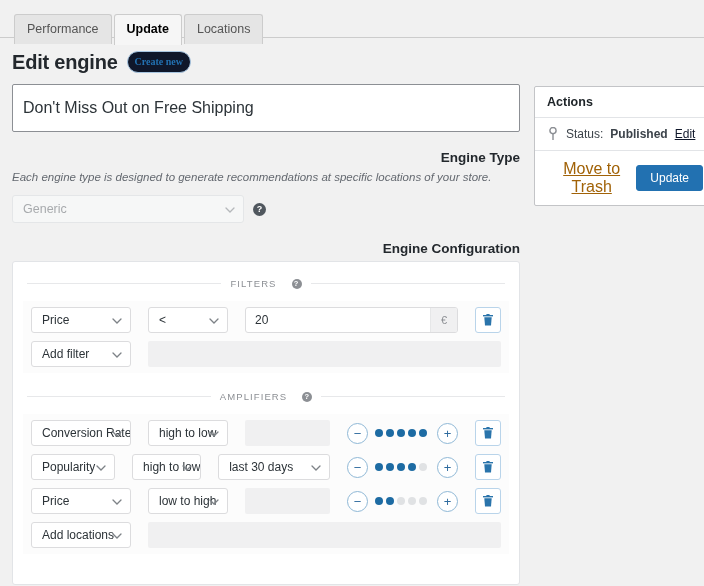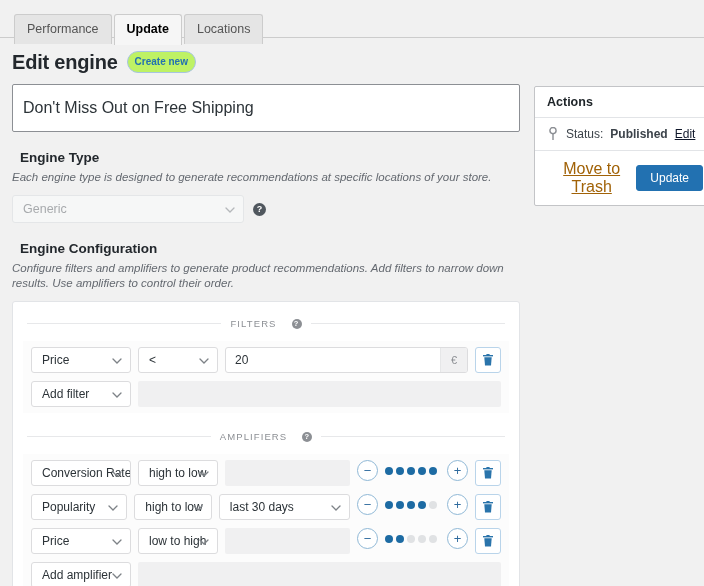--- a/index.html
+++ b/index.html
@@ -71,25 +71,26 @@
     color: #23282d;
     line-height: 24px;
     letter-spacing: -0.2px;
   }
   .create-new {
     display: inline-block;
     font-size: 10px;
     line-height: 13px;
     color: #2271b1;
     border: 1px solid #a7c5e0;
-    background: #bef264;
+    background: #0f172a;
     border-radius: 11px;
     padding: 3px 7px 4px 7px;
     font-weight: 600;
     cursor: pointer;
+    font-family: Liberation Serif, serif;
   }
 
   .cols {
     display: flex;
     align-items: flex-start;
     gap: 14px;
   }
   .col-main { width: 508px; flex: 0 0 508px; }
   .col-side { width: 182px; flex: 0 0 182px; }
 
@@ -108,20 +109,21 @@
     border-radius: 2px;
     outline: none;
   }
 
   
   .section-heading {
     font-size: 13.5px;
     font-weight: bold;
     color: #23282d;
     margin: 18px 0 5px 8px;
+    text-align: right;
   }
   .section-desc {
     font-size: 11.5px;
     font-style: italic;
     color: #646970;
     line-height: 15px;
     margin: 0 0 10px 0;
   }
 
   
@@ -222,22 +224,22 @@
     text-transform: uppercase;
     display: inline-flex;
     align-items: center;
     gap: 15px;
   }
 
   .rows-wrap { background: #fcfcfc; padding: 2px 0 2px 0; }
 
   .row {
     display: flex;
-    align-items: flex-start;
-    gap: 7px;
+    align-items: center;
+    gap: 17px;
     padding: 4px 8px;
   }
   .sel-field  { width: 100px; }
   .sel-op     { width: 80px; }
   .sel-period { width: 137px; }
 
   .val-input {
     box-sizing: border-box;
     flex: 1 1 auto;
     height: 26px;
@@ -409,21 +411,20 @@
           <span class="chev">
             <svg width="10" height="6" viewBox="0 0 10 6">
                 <path d="M1 1l4 4 4-4" fill="none" stroke="#b5b8bb" stroke-width="1.3" stroke-linecap="round"></path>
               </svg>
           </span>
         </span>
         <span class="help-icon">?</span>
       </div>
 
       <div class="section-heading">Engine Configuration</div>
-      <div class="section-desc">Configure filters and amplifiers to generate product recommendations. Add filters to narrow down results. Use amplifiers to control their order.</div>
 
       <div class="config-panel">
 
         <div class="divider-label">
           <span class="line"></span>
           <span class="txt">
             <span>FILTERS</span>
             <span class="help-icon sm">?</span>
           </span>
           <span class="line"></span>
@@ -609,21 +610,21 @@
                   <rect x="0" y="1" width="10" height="1.4" fill="#2a74ab"></rect>
                   <rect x="3.4" y="0" width="3.2" height="1.4" fill="#2a74ab"></rect>
                   <path d="M1.3 3.2h7.4l-.7 8.2H2z" fill="#2a74ab"></path>
                 </svg>
               </span>
             </span>
           </div>
 
           <div class="row">
             <span class="sel sel-field">
-              <span>Add amplifier</span>
+              <span>Add locations</span>
               <span class="chev">
                 <svg width="10" height="6" viewBox="0 0 10 6">
                     <path d="M1 1l4 4 4-4" fill="none" stroke="#7d8287" stroke-width="1.3" stroke-linecap="round"></path>
                   </svg>
               </span>
             </span>
             <span class="empty-field"></span>
           </div>
 
         </div>

